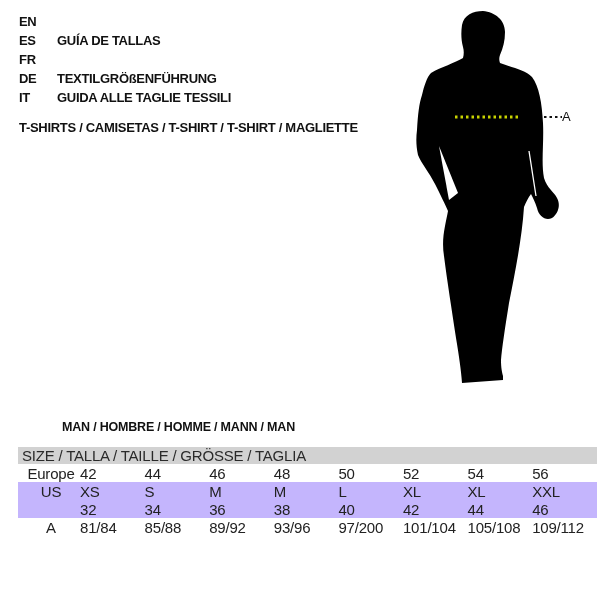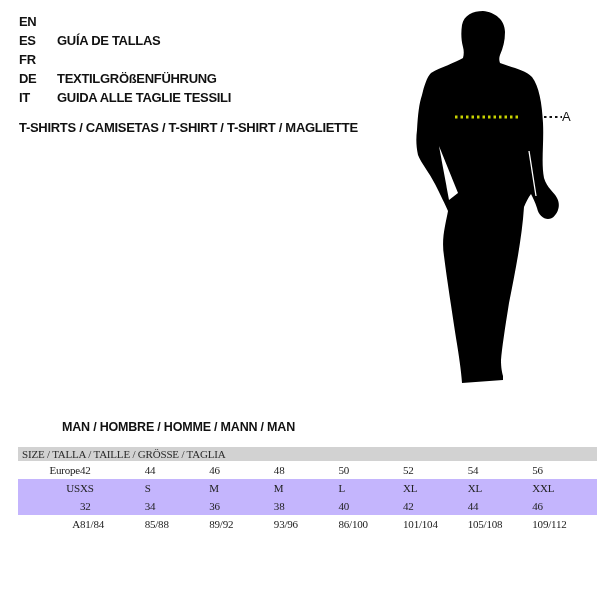--- a/index.html
+++ b/index.html
@@ -15,25 +15,25 @@
   
   .category-block { position:absolute; left:19px; top:120px; }
   .category-line { font-size:13px; font-weight:bold; letter-spacing:-0.3px; height:20px; white-space:nowrap; }
   
   .figure-svg { position:absolute; left:405px; top:8px; width:175px; height:390px; }
   .measure-label { position:absolute; left:562px; top:109px; font-size:13px; font-weight:normal; }
   
   .section-title { position:absolute; left:19px; top:420px; font-size:12.5px; font-weight:bold; letter-spacing:-0.2px;margin-left:43px; }
   
   .size-table { position:absolute; left:18px; top:447px; width:579px;
-    border-collapse:collapse; table-layout:fixed; font-size:11px; color:#222; letter-spacing:-0.2px;font-family:Liberation Serif, serif; }
+    border-collapse:collapse; table-layout:fixed; font-size:15px; color:#222; letter-spacing:-0.2px; }
   .size-table td { padding:0; vertical-align:middle; }
   .size-table .hdr td { background:#d2d2d2; height:14px; text-align:left; padding-left:4px; color:#2a2a2a; }
   .size-table .row td { height:18px; text-align:left; }
-  .size-table .row td.lbl { text-align:right; padding-left:4px; }
+  .size-table .row td.lbl { text-align:center; padding-left:4px; }
   .size-table .r1 td, .size-table .r4 td { background:#ffffff; }
   .size-table .r2 td, .size-table .r3 td { background:#c4b5fd; }
   
   .footnote { position:absolute; left:19px; top:547px; font-size:12px; font-weight:bold; letter-spacing:-0.2px; }
 </style>
 </head>
 <body>
 
 <div class="canvas">
 
@@ -152,21 +152,21 @@
         <td>42</td>
         <td>44</td>
         <td>46</td>
       </tr>
       <tr class="row r4">
         <td class="lbl">A</td>
         <td>81/84</td>
         <td>85/88</td>
         <td>89/92</td>
         <td>93/96</td>
-        <td>86/100</td>
+        <td>97/200</td>
         <td>101/104</td>
         <td>105/108</td>
         <td>109/112</td>
       </tr>
     </tbody>
   </table>
 
 
 </div>
 

